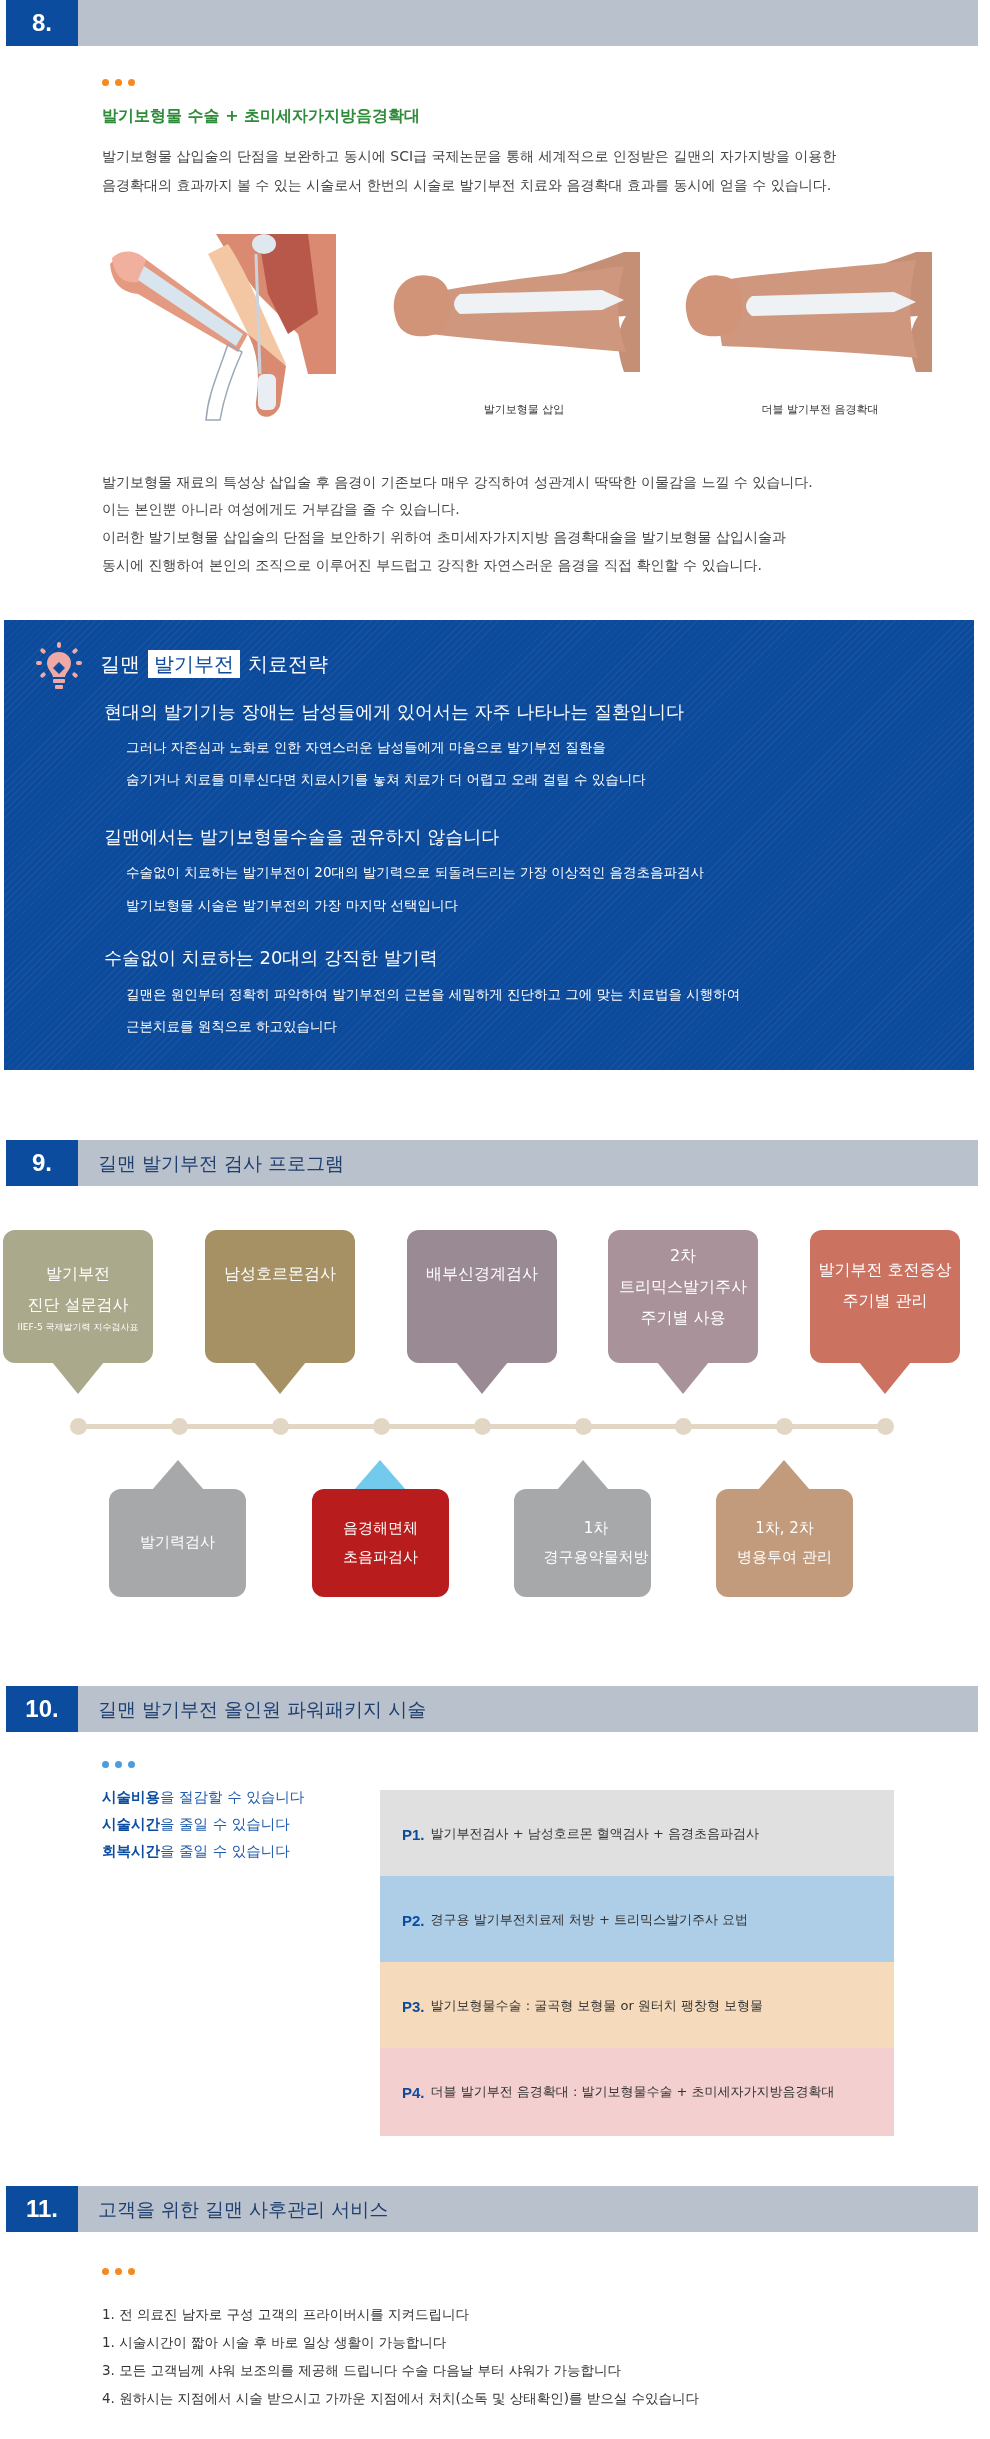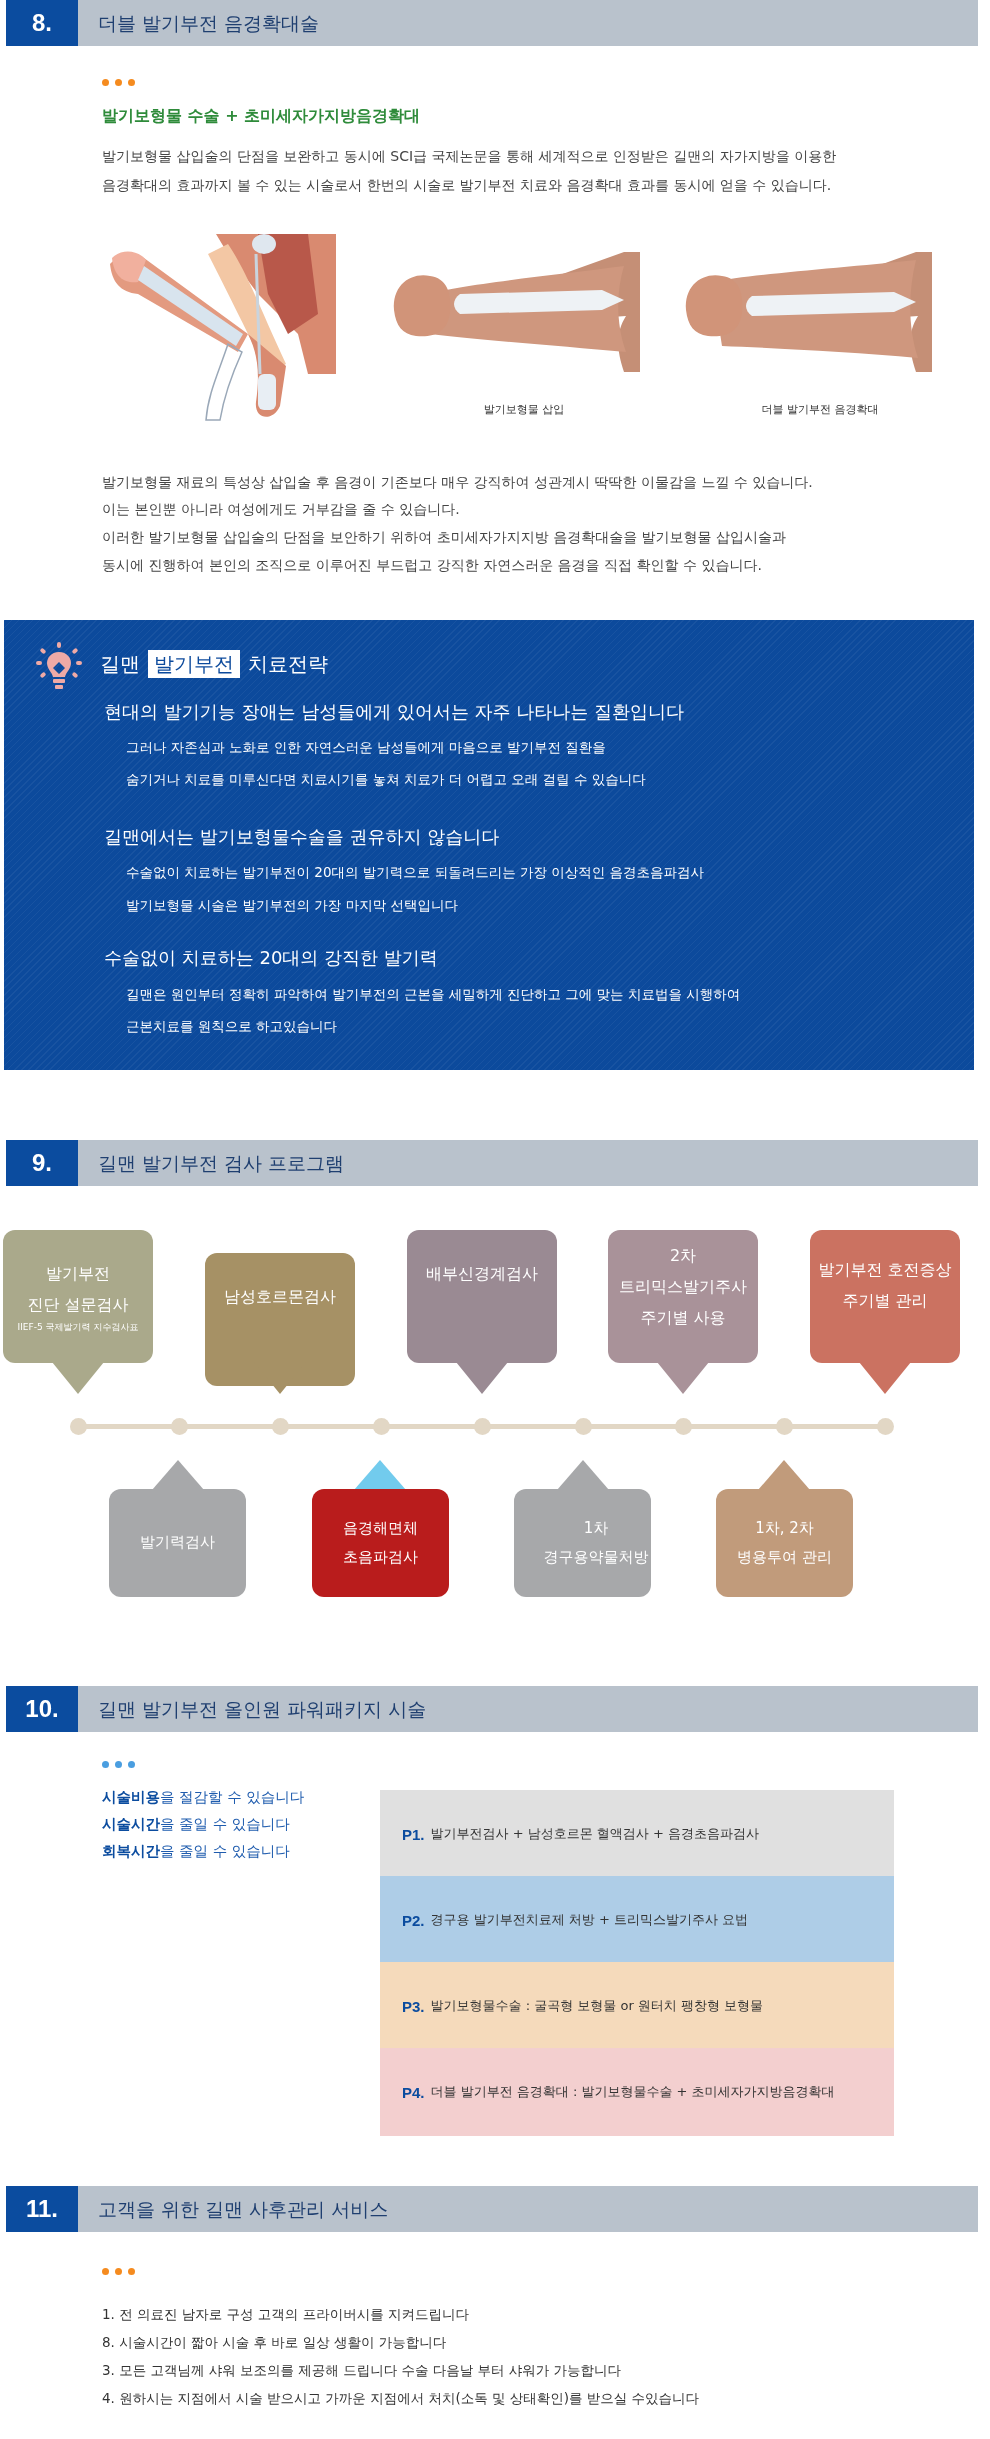--- a/index.html
+++ b/index.html
@@ -51,21 +51,20 @@
   .pbox .pl { color: #0b4c9f; font-weight: bold; font-family: "Liberation Sans", sans-serif; font-size: 15px; margin-right: 6px; }
 
   
   .li { position: absolute; left: 102px; font-size: 13.5px; color: #333; white-space: nowrap; }
 </style>
 </head>
 <body>
 
 <div class="sec-header" style="top:0px;">
   <div class="sec-num">8.</div>
-  <div class="sec-title">더블 발기부전 음경확대술</div>
 </div>
 
 <div class="dots orange" style="left:102px; top:79px;">
     <span></span>
     <span></span>
     <span></span>
   </div>
 
 <div class="abs" style="left:102px; top:106px; font-size:16px; font-weight:bold; color:#2e8b3a; white-space:nowrap;">발기보형물 수술 + 초미세자가지방음경확대</div>
 
@@ -146,21 +145,21 @@
   <div class="sec-title">길맨 발기부전 검사 프로그램</div>
 </div>
 
 <div class="bubble" style="left:3px; top:1230px; background:#aaa98b;">
   <div>발기부전</div>
   <div>진단 설문검사</div>
   <div class="small">IIEF-5 국제발기력 지수검사표</div>
 </div>
 <div class="ptr-down" style="left:52px; top:1362px; border-top-color:#aaa98b;"></div>
 
-<div class="bubble" style="left:205px; top:1230px; background:#a69165; justify-content:flex-start; padding-top:28px;margin-top:23px;">
+<div class="bubble" style="left:205px; top:1230px; background:#a69165; justify-content:flex-start; padding-top:28px;">
   <div>남성호르몬검사</div>
 </div>
 <div class="ptr-down" style="left:254px; top:1362px; border-top-color:#a69165;"></div>
 
 <div class="bubble" style="left:407px; top:1230px; background:#9a8a93; justify-content:flex-start; padding-top:28px;">
   <div>배부신경계검사</div>
 </div>
 <div class="ptr-down" style="left:456px; top:1362px; border-top-color:#9a8a93;"></div>
 
 <div class="bubble" style="left:608px; top:1230px; background:#a99299; justify-content:flex-start; padding-top:10px;">
@@ -247,15 +246,15 @@
   <div class="sec-title">고객을 위한 길맨 사후관리 서비스</div>
 </div>
 
 <div class="dots orange" style="left:102px; top:2268px;">
     <span></span>
     <span></span>
     <span></span>
   </div>
 
 <div class="li" style="top:2306px;">1. 전 의료진 남자로 구성 고객의 프라이버시를 지켜드립니다</div>
-<div class="li" style="top:2334px;">8. 시술시간이 짧아 시술 후 바로 일상 생활이 가능합니다</div>
+<div class="li" style="top:2334px;">1. 시술시간이 짧아 시술 후 바로 일상 생활이 가능합니다</div>
 <div class="li" style="top:2362px;">3. 모든 고객님께 샤워 보조의를 제공해 드립니다 수술 다음날 부터 샤워가 가능합니다</div>
 <div class="li" style="top:2390px;">4. 원하시는 지점에서 시술 받으시고 가까운 지점에서 처치(소독 및 상태확인)를 받으실 수있습니다</div>
 
 </body></html>

